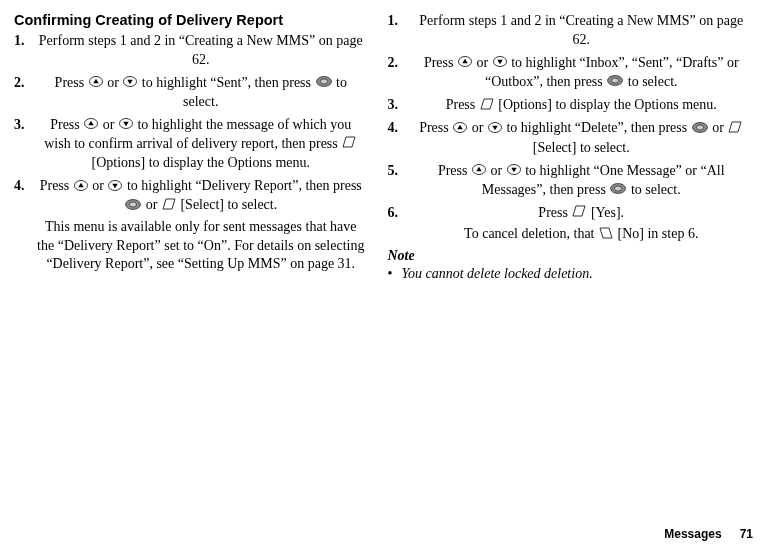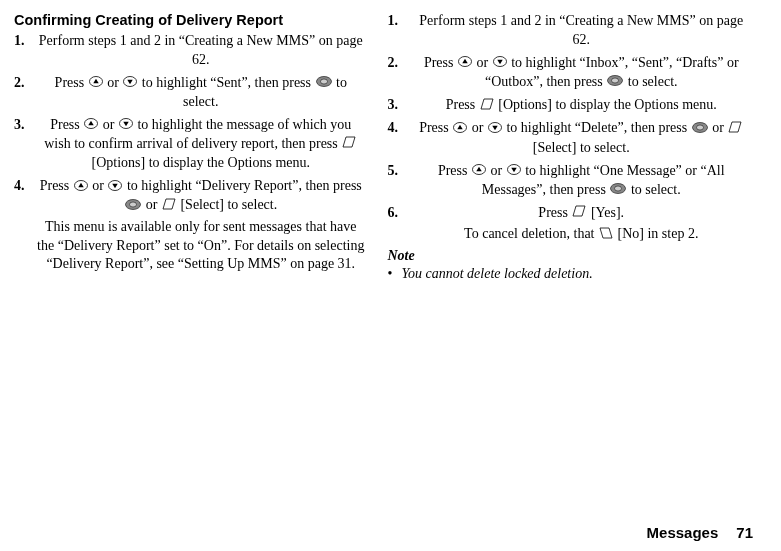--- a/index.html
+++ b/index.html
@@ -73,21 +73,21 @@
   }
   .note-text {
     font-style: italic;
     flex: 1;
   }
   .footer {
     position: absolute;
     bottom: 10px;
     right: 28px;
     font-family: Arial, Helvetica, sans-serif;
-    font-size: 15px;
+    font-size: 12px;
     font-weight: bold;
   }
   .footer-label { margin-right: 18px; }
 </style>
 </head>
 <body>
 
 <div class="page">
 
   <div class="col col-left">
@@ -225,21 +225,21 @@
 
       <li>
         <div class="step-num">6.</div>
         <div class="step-body">
           <span>Press </span><span class="icon"><svg width="14" height="12">
                 <path d="M1 11 L4 1 L13 1 L10 11 Z" fill="none" stroke="#000" stroke-width="0.8"></path>
               </svg></span><span> [Yes].</span>
           <div class="step-extra">
             <span>To cancel deletion, that </span><span class="icon"><svg width="14" height="12">
                   <path d="M1 1 L10 1 L13 11 L4 11 Z" fill="none" stroke="#000" stroke-width="0.8"></path>
-                </svg></span><span> [No] in step 2.</span>
+                </svg></span><span> [No] in step 6.</span>
           </div>
         </div>
       </li>
 
     </ol>
 
     <div class="note-line">
       <span class="note-label">Note</span>
     </div>
     <div class="note-bullet">

